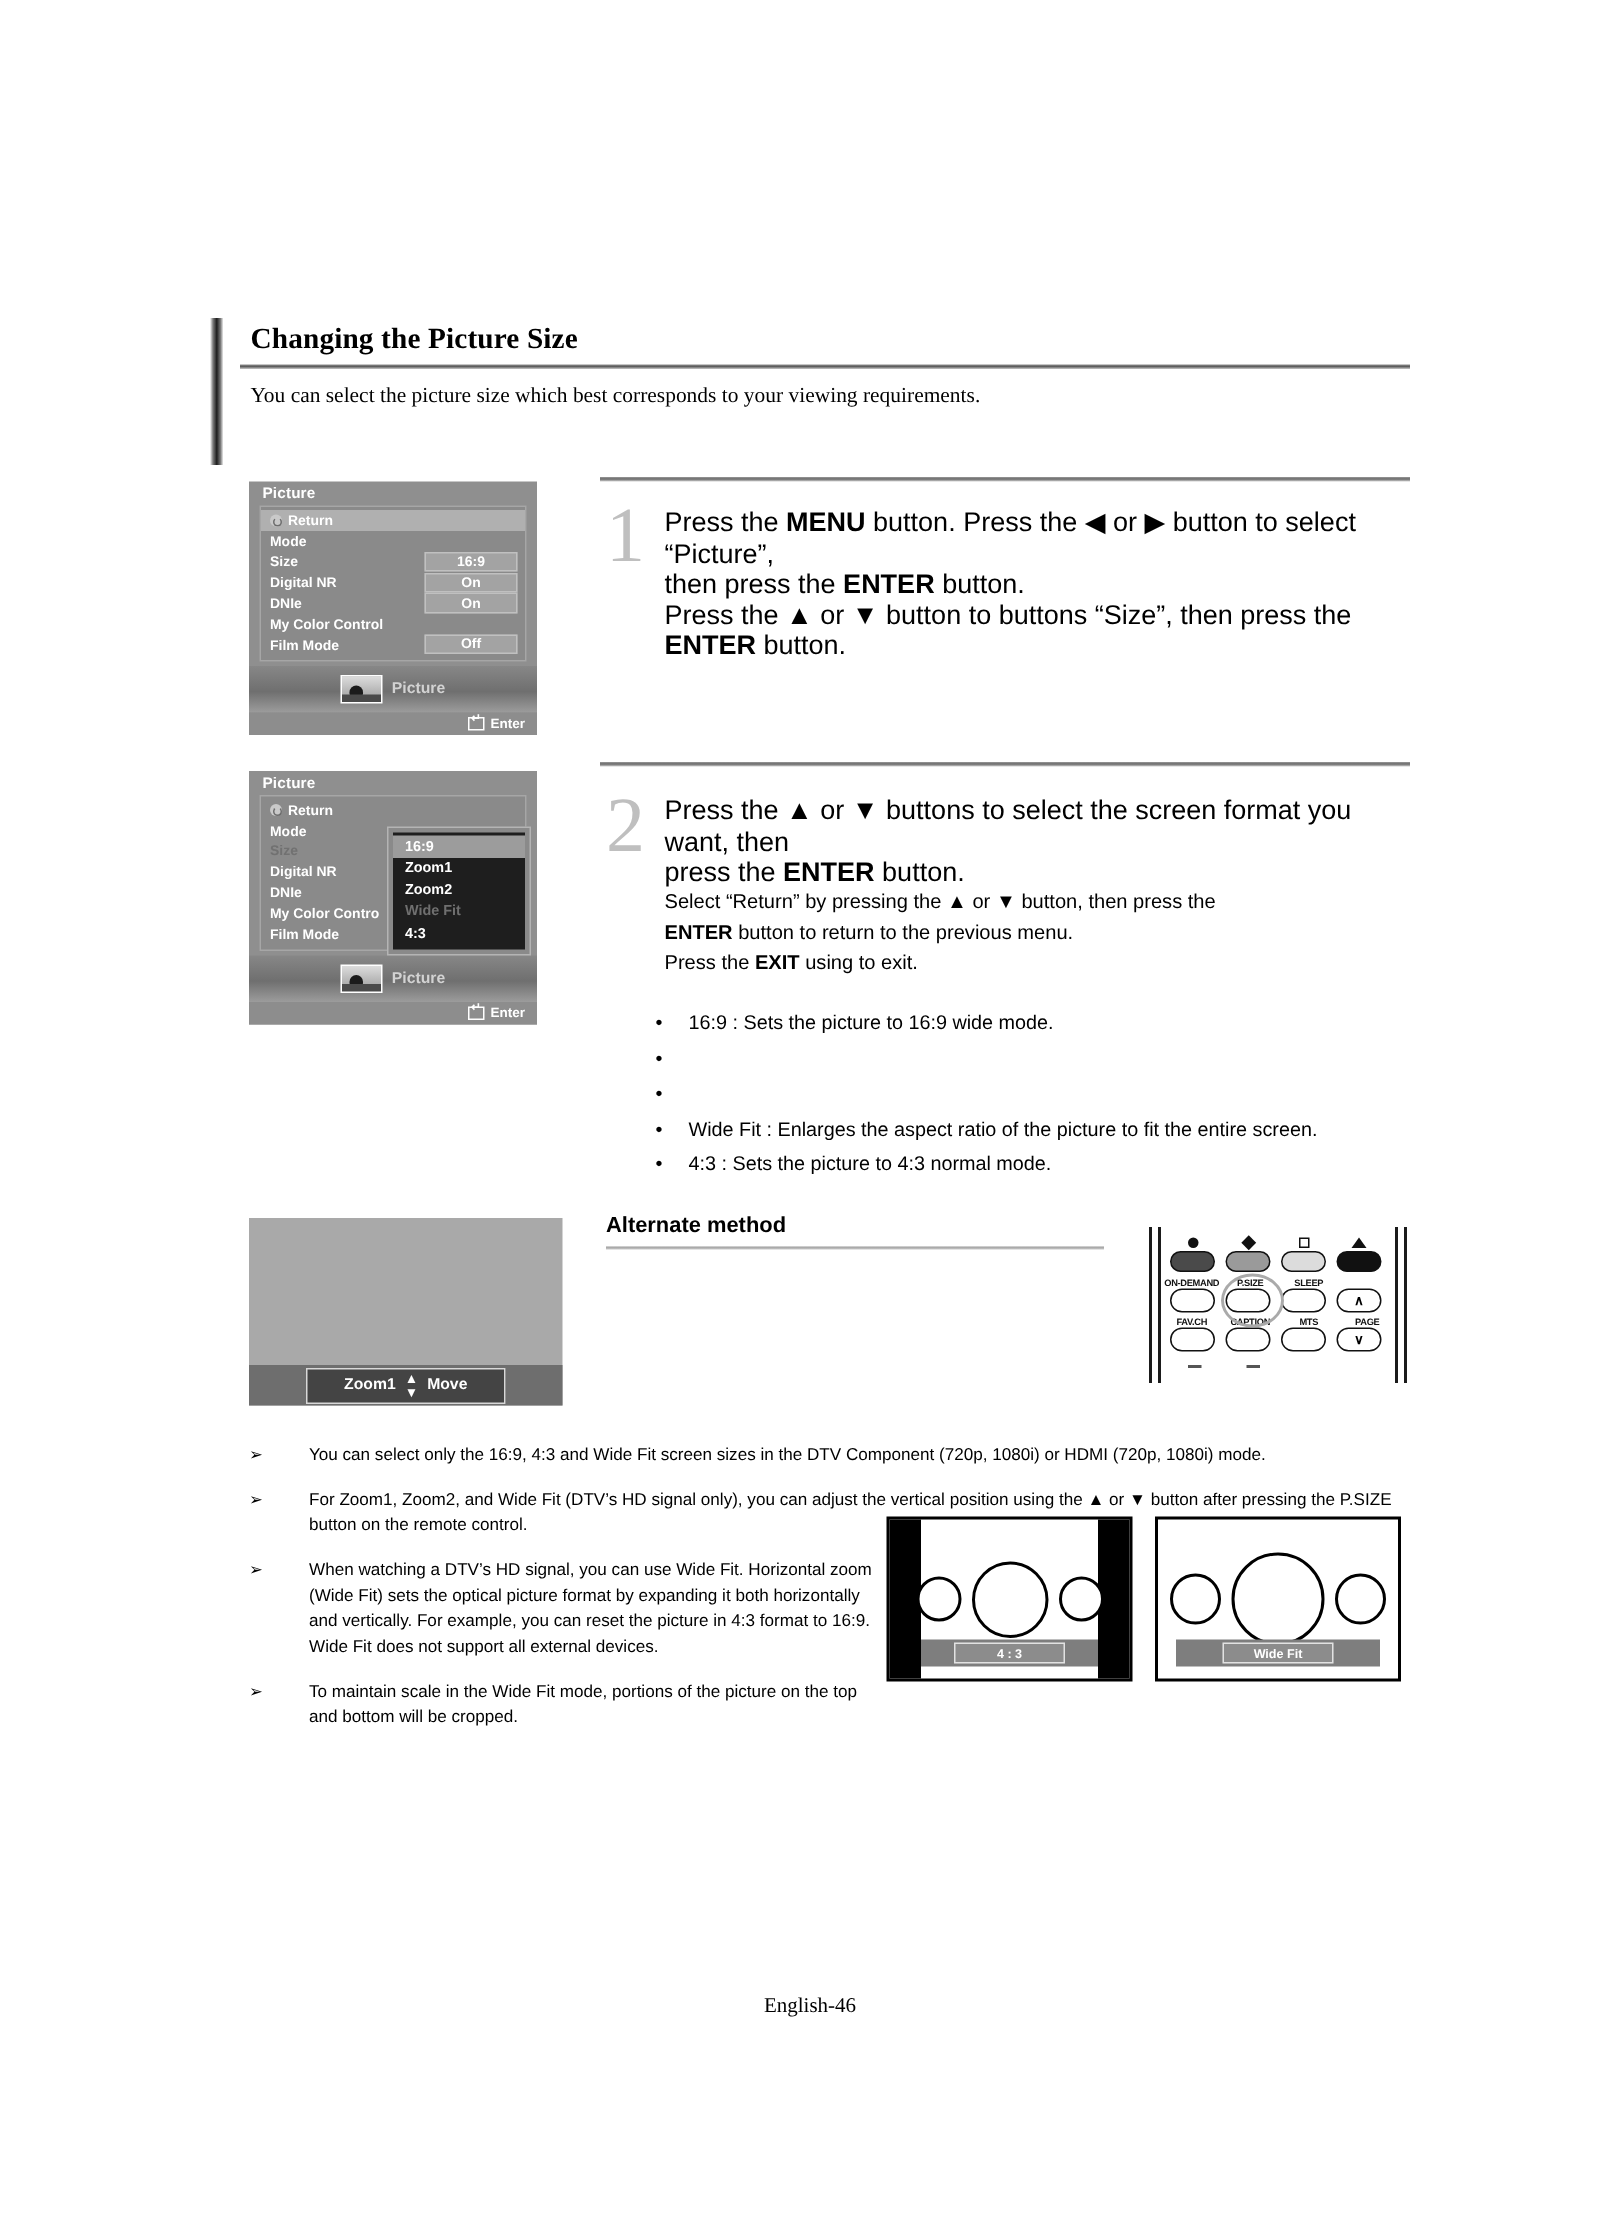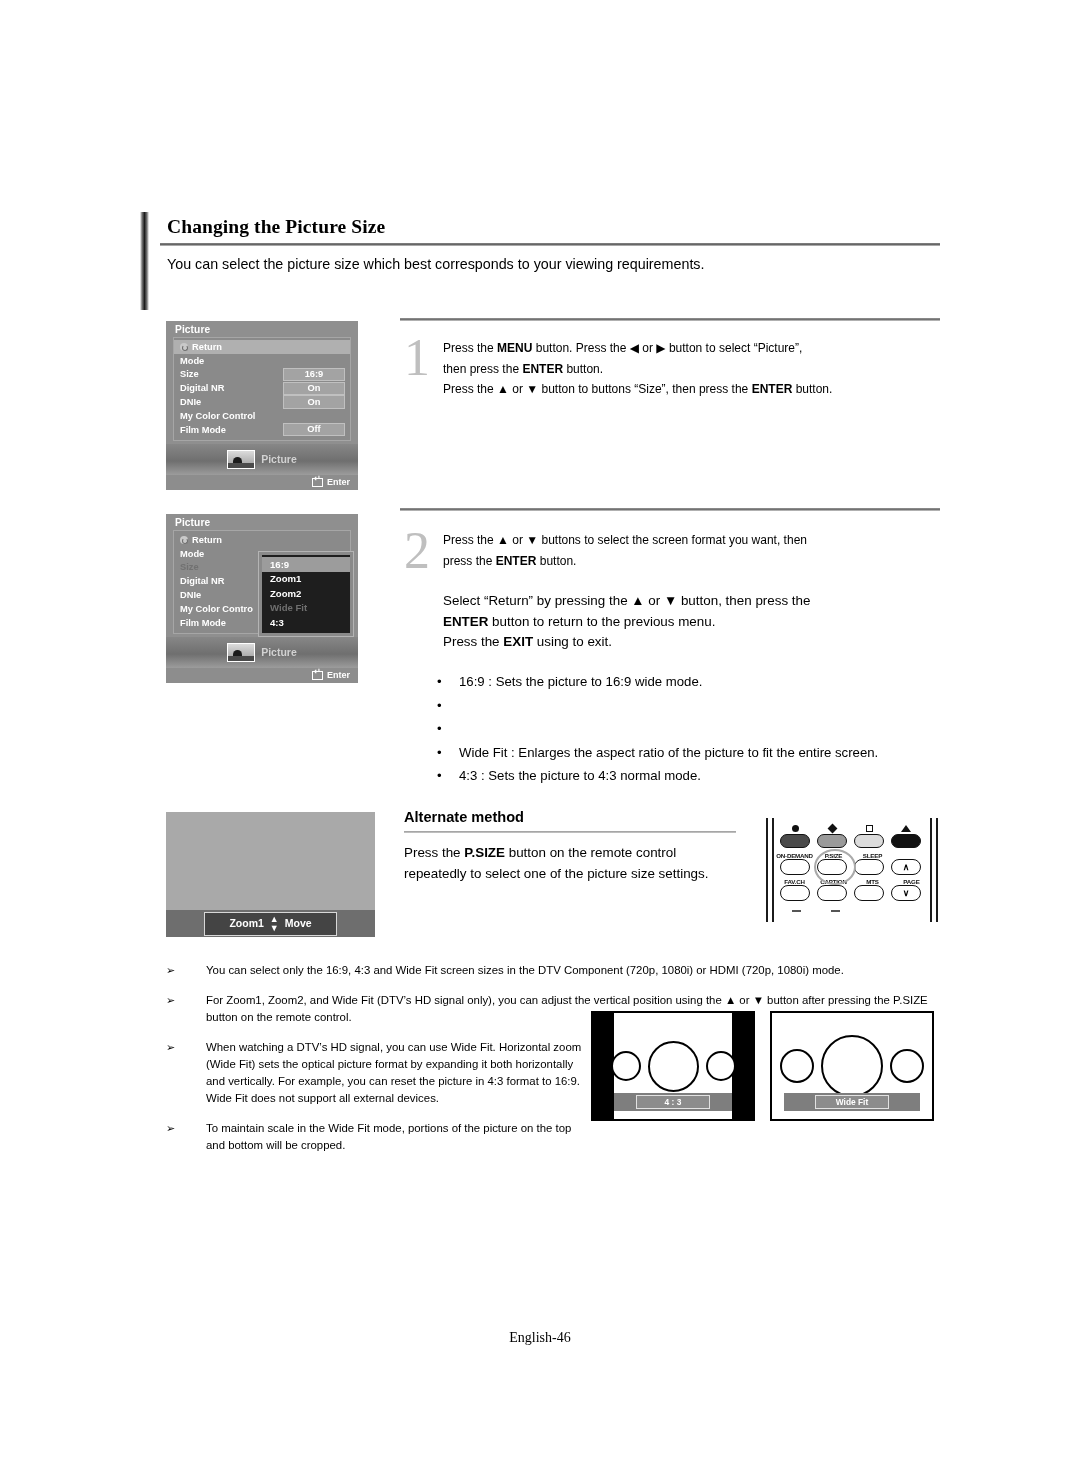--- a/index.html
+++ b/index.html
@@ -35,21 +35,21 @@
   }
   .heading-rule {
     position: absolute;
     left: 160px; top: 243px;
     width: 780px; height: 3px;
     background: linear-gradient(to bottom, #8d8d8d 0%, #5d5d5d 45%, #c9c9c9 100%);
   }
   .intro {
     position: absolute;
     left: 167px; top: 256px;
-    font-family: Liberation Sans, sans-serif;
+    font-family: Liberation Serif, serif;
     font-size: 14.3px;
     text-align: center;
   }
 
   
   .sec-rule {
     position: absolute;
     height: 3px;
     background: linear-gradient(to bottom, #9a9a9a 0%, #6a6a6a 45%, #cfcfcf 100%);
   }
@@ -58,21 +58,21 @@
   .step-num {
     position: absolute;
     font-family: "Liberation Serif", serif;
     font-size: 52px;
     color: #bfbfbf;
     line-height: 1;
     font-weight: 400;
   }
   .step-body {
     position: absolute;
-    font-size: 12px;
+    font-size: 18px;
     line-height: 20.5px;
   }
   .step-body b { font-weight: bold; }
 
   #step1-num { left: 404px; top: 332px; }
   #step1-body { left: 443px; top: 338px; width: 500px; }
   #step2-num { left: 404px; top: 525px; }
   #step2-body { left: 443px; top: 530px; width: 470px; }
   #step2-body2 { position: absolute; left: 443px; top: 591px; width: 470px; font-size: 13.4px; line-height: 20.5px; }
 
@@ -425,24 +425,20 @@
         <span>Wide Fit : Enlarges the aspect ratio of the picture to fit the entire screen.</span>
       </div>
       <div class="row">
         <span class="dot">•</span>
         <span>4:3 : Sets the picture to 4:3 normal mode.</span>
       </div>
     </div>
 
   <div class="alt-title">Alternate method</div>
   <div class="alt-rule"></div>
-  <div class="alt-body">
-    <span>Press the </span><b>P.SIZE</b><span> button on the remote control</span><br>
-    <span>repeatedly to select one of the picture size settings.</span>
-  </div>
 
   <div class="tvscreen">
     <div class="tvscreen-bar">
       <div class="tvscreen-pill">
         <span>Zoom1</span>
         <span class="updown">▲<br>▼</span>
         <span>Move</span>
       </div>
     </div>
   </div>

